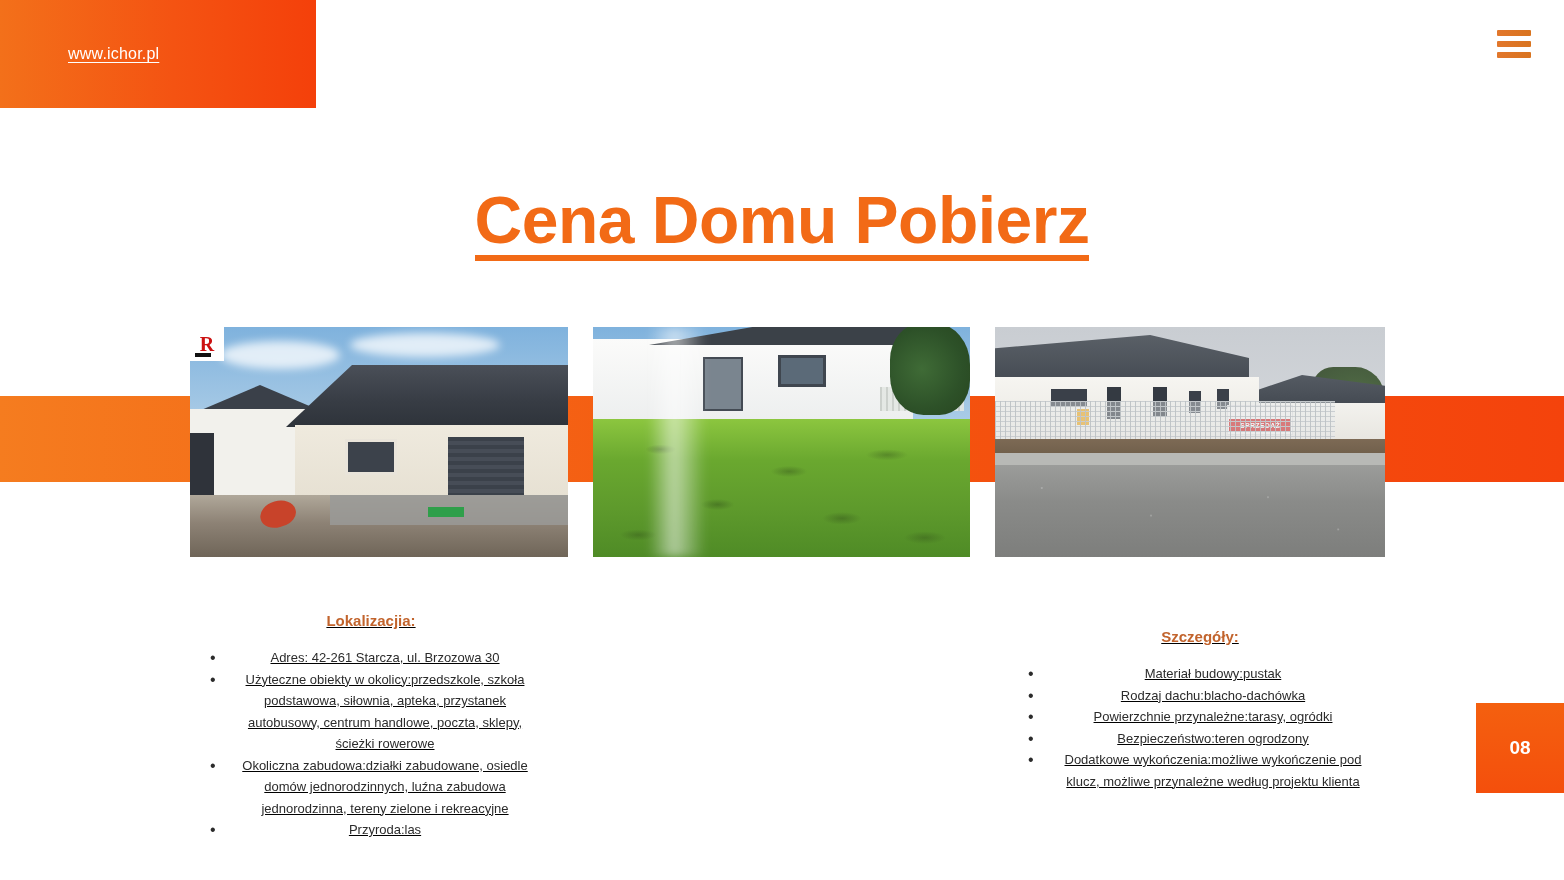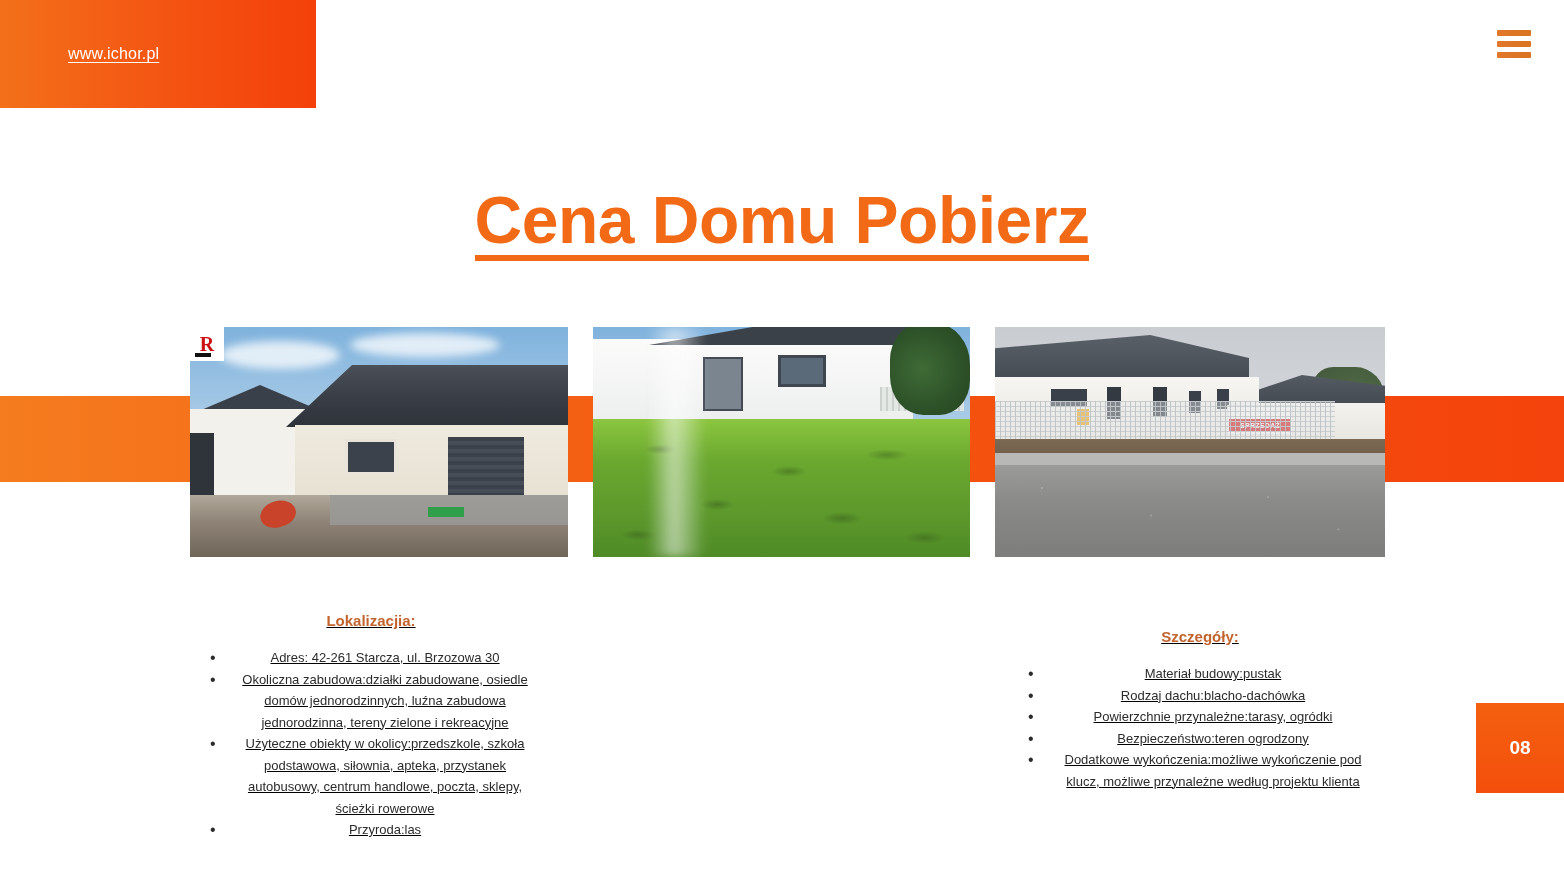--- a/index.html
+++ b/index.html
@@ -365,22 +365,22 @@
     <div class="p3-curb"></div>
     <div class="p3-road"></div>
   </div>
 
   <div class="columns">
 
     <div class="col col-1">
       <div class="col-head">Lokalizacjia:</div>
       <ul class="col-list">
         <li>Adres: 42-261 Starcza, ul. Brzozowa 30</li>
+        <li>Użyteczne obiekty w okolicy:przedszkole, szkoła podstawowa, siłownia, apteka, przystanek autobusowy, centrum handlowe, poczta, sklepy, ścieżki rowerowe</li>
         <li>Okoliczna zabudowa:działki zabudowane, osiedle domów jednorodzinnych, luźna zabudowa jednorodzinna, tereny zielone i rekreacyjne</li>
-        <li>Użyteczne obiekty w okolicy:przedszkole, szkoła podstawowa, siłownia, apteka, przystanek autobusowy, centrum handlowe, poczta, sklepy, ścieżki rowerowe</li>
         <li>Przyroda:las</li>
       </ul>
     </div>
 
     <div class="col col-2">
     </div>
 
     <div class="col col-3">
       <div class="col-head">Szczegóły:</div>
       <ul class="col-list">

